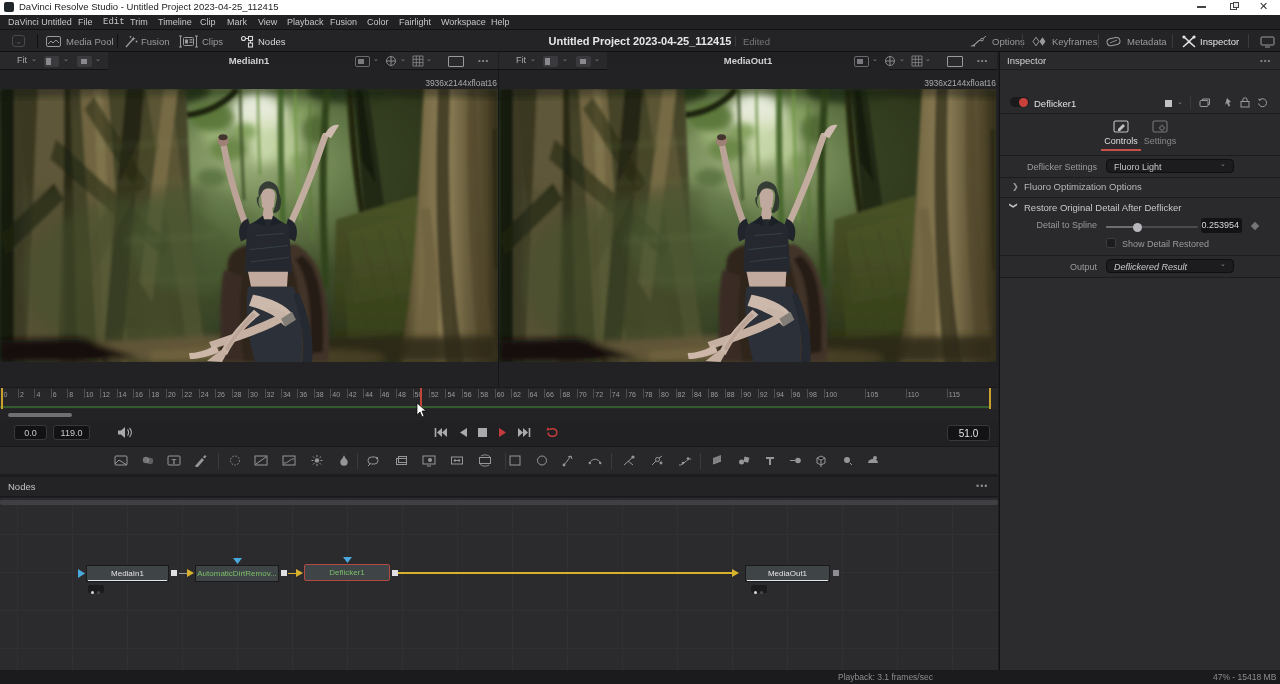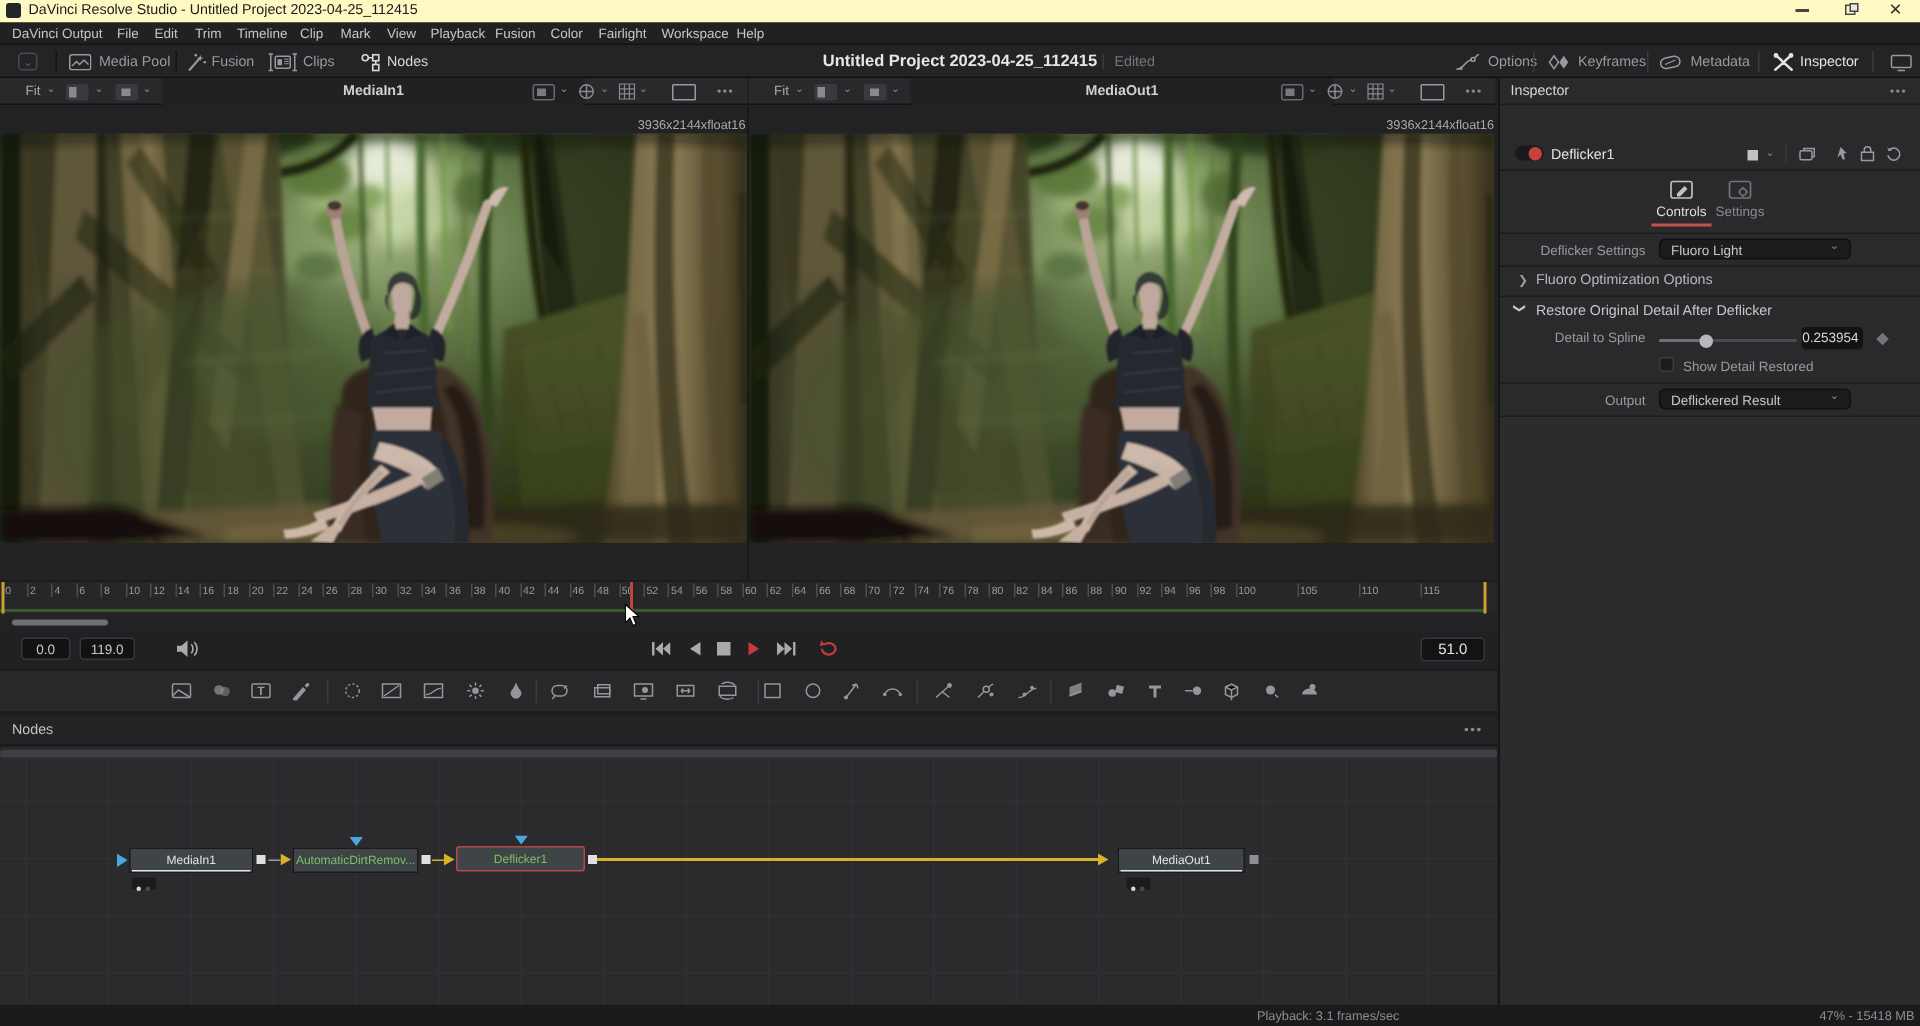--- a/index.html
+++ b/index.html
@@ -6,34 +6,34 @@
   html,body { width:1280px; height:684px; overflow:hidden; background:#1f1f21; font-family:"Liberation Sans", sans-serif; }
   .abs { position:absolute; }
   #app { position:relative; width:1280px; height:684px; }
   .dim { color:#9a9a9e; }
   .vdiv { position:absolute; width:1px; background:#111113; }
 </style>
 </head>
 <body>
 <div id="app">
 
-<div class="abs" style="left:0;top:0;width:1280px;height:15px;background:#fef9c3;">
+<div class="abs" style="left:0;top:0;width:1280px;height:15px;background:#ffffff;">
   <div class="abs" style="left:4px;top:2px;width:10px;height:10px;background:#20262a;border-radius:2px;"></div>
   <div class="abs" style="left:19px;top:1px;font-size:9.5px;color:#1b1b1b;">DaVinci Resolve Studio - Untitled Project 2023-04-25_112415</div>
   <div class="abs" style="left:1197px;top:6px;width:9px;height:1.5px;background:#444;"></div>
   <div class="abs" style="left:1230px;top:3px;width:7px;height:7px;border:1.2px solid #444;"></div>
   <div class="abs" style="left:1233px;top:1.5px;width:6px;height:6px;border:1.2px solid #444;background:#e9e9e9;"></div>
   <div class="abs" style="left:1259px;top:0px;font-size:11px;color:#333;">✕</div>
 </div>
 
 <div class="abs" style="left:0;top:15px;width:1280px;height:15px;background:#212123;border-bottom:1px solid #121214;">
   <div class="abs" id="menus" style="left:0;top:2px;width:1280px;height:12px;font-size:9px;color:#c6c6c8;">
-        <span class="abs" style="left:8px;top:0;">DaVinci Output</span>
+        <span class="abs" style="left:8px;top:0;">DaVinci Untitled</span>
         <span class="abs" style="left:78px;top:0;">File</span>
-        <span class="abs" style="left:103px;top:0;">Edit</span>
+        <span class="abs" style="left:103px;top:0;font-family:Liberation Mono, monospace;">Edit</span>
         <span class="abs" style="left:130px;top:0;">Trim</span>
         <span class="abs" style="left:158px;top:0;">Timeline</span>
         <span class="abs" style="left:200px;top:0;">Clip</span>
         <span class="abs" style="left:227px;top:0;">Mark</span>
         <span class="abs" style="left:258px;top:0;">View</span>
         <span class="abs" style="left:287px;top:0;">Playback</span>
         <span class="abs" style="left:330px;top:0;">Fusion</span>
         <span class="abs" style="left:367px;top:0;">Color</span>
         <span class="abs" style="left:399px;top:0;">Fairlight</span>
         <span class="abs" style="left:441px;top:0;">Workspace</span>
@@ -919,20 +919,20 @@
       <div class="abs" style="left:133px;top:170.5px;width:9px;height:9px;background:#b8b8bc;border-radius:50%;"></div>
       <div class="abs" style="left:201px;top:166px;width:41px;height:15px;background:#131315;border-radius:3px;">
         <div style="text-align:right;padding-right:3px;font-size:9px;color:#d8d8dc;line-height:15px;">0.253954</div>
       </div>
       <div class="abs" style="left:252px;top:171px;width:6px;height:6px;background:#76767a;transform:rotate(45deg);"></div>
       <div class="abs" style="left:106px;top:186px;width:10px;height:10px;background:#1c1c1e;border:1px solid #3c3c40;border-radius:2px;"></div>
       <div class="abs" style="left:122px;top:187px;font-size:9px;color:#9a9a9e;">Show Detail Restored</div>
       <div class="abs" style="left:0;top:203px;width:281px;height:1px;background:#1c1c1f;"></div>
       <div class="abs" style="left:0;top:210px;width:97px;text-align:right;font-size:9px;color:#9a9a9e;">Output</div>
       <div class="abs" style="left:106px;top:207px;width:128px;height:14px;background:#1c1c1e;border:1px solid #0f0f11;border-radius:4px;">
-        <div class="abs" style="left:7px;top:1.5px;font-size:9px;color:#c8c8cc;">Deflickered Result</div>
+        <div class="abs" style="left:7px;top:1.5px;font-size:9px;color:#c8c8cc;font-style:italic;">Deflickered Result</div>
         <div class="abs" style="left:113px;top:0px;font-size:7px;color:#8a8a8e;">⌄</div>
       </div>
       <div class="abs" style="left:0;top:225px;width:281px;height:1px;background:#1c1c1f;"></div>
       <div class="abs" style="left:0;top:226px;width:281px;height:392px;background:#2c2c2f;"></div>
     </div>
 
 </div>
 
 </body></html>

